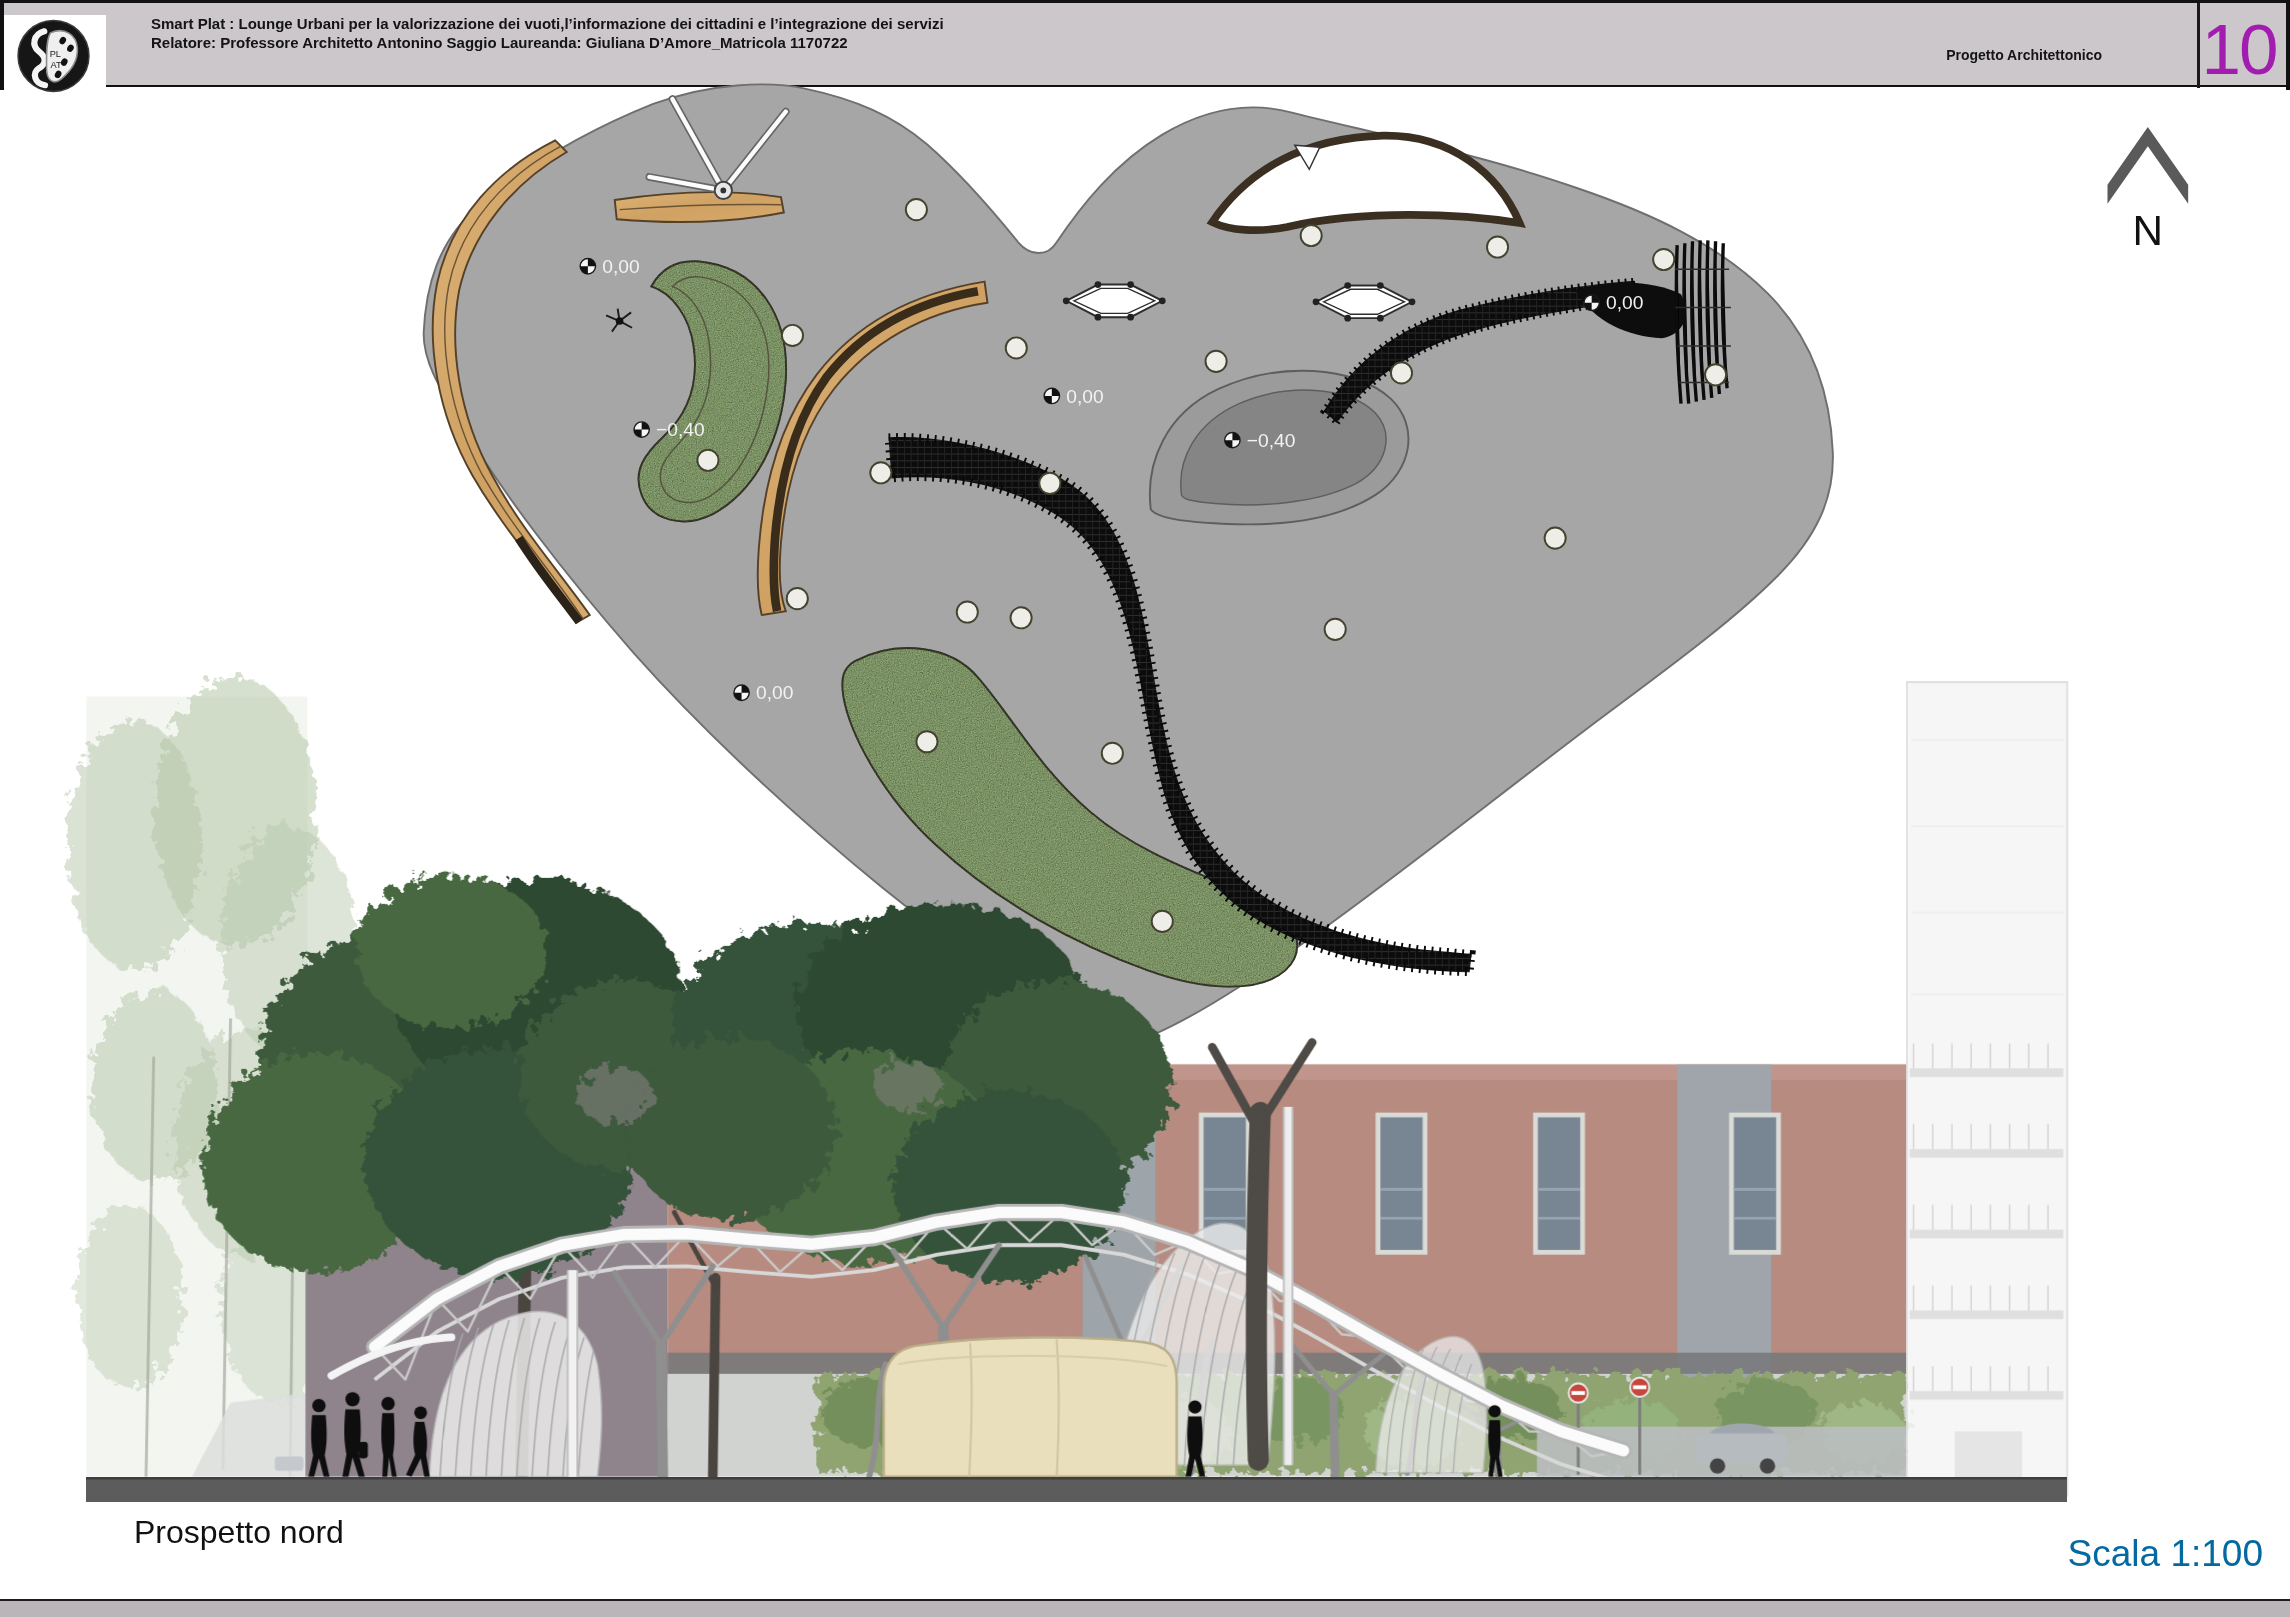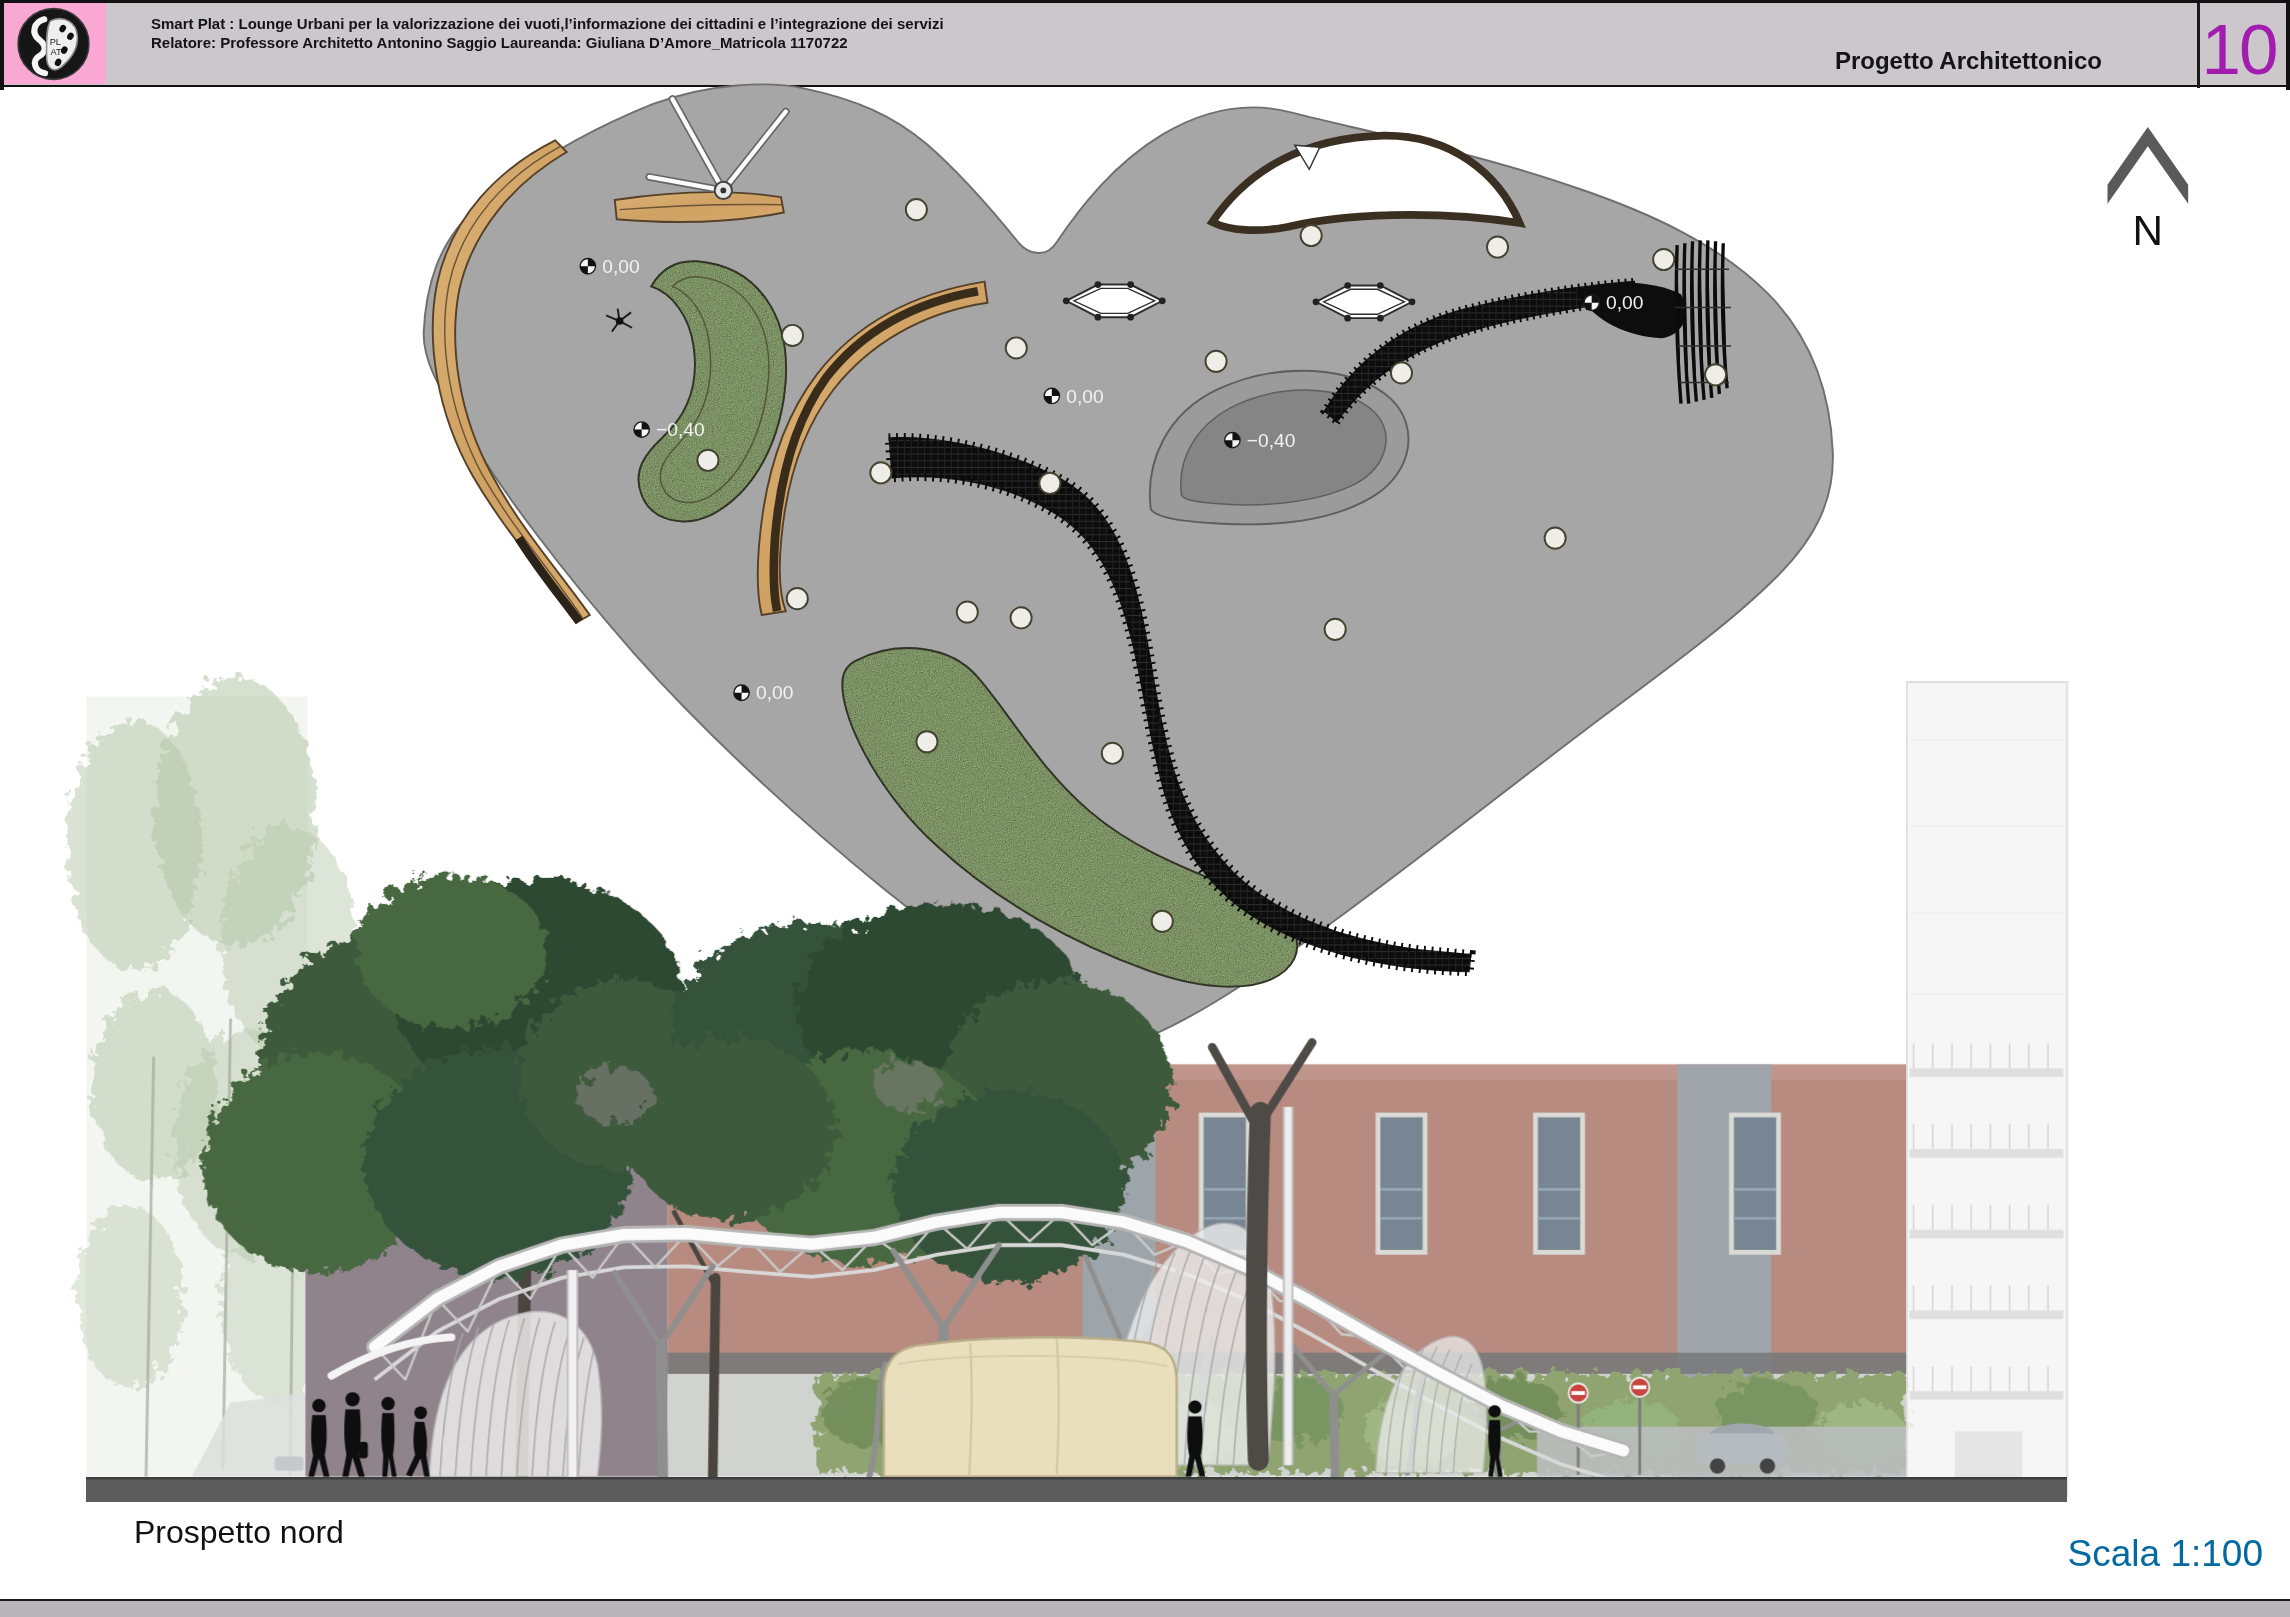--- a/index.html
+++ b/index.html
@@ -4,25 +4,25 @@
 <style>
   html,body{margin:0;padding:0;background:#ffffff;}
   body{font-family:"Liberation Sans",sans-serif;}
   #page{position:relative;width:2290px;height:1618px;background:#ffffff;overflow:hidden;}
 
   
   .header{position:absolute;left:0;top:0;width:2290px;height:87px;background:#cbc7cb;
           border-top:3.8px solid #111;border-bottom:2.9px solid #111;box-sizing:border-box;}
   .header-left-border{position:absolute;left:0;top:0;width:3.8px;height:87px;background:#111;}
   .header-right-border{position:absolute;right:0;top:0;width:3.8px;height:87px;background:#111;}
-  .logo-box{position:absolute;left:3.8px;top:0;width:102px;height:81px;background:#f9a8d4;}
+  .logo-box{position:absolute;left:3.8px;top:12px;width:102px;height:81px;background:#ffffff;}
   .logo-box svg{position:absolute;left:7.7px;top:3.8px;}
   .header-text{position:absolute;left:115px;top:10.6px;color:#141414;font-weight:bold;
                font-size:15px;line-height:19px;letter-spacing:0px;margin-left:36px;}
-  .section-label{position:absolute;right:188px;top:44px;font-weight:bold;font-size:24px;color:#141414;}
+  .section-label{position:absolute;right:188px;top:44px;font-weight:bold;font-size:14px;color:#141414;}
   .header-divider{position:absolute;left:2197px;top:0;width:2.9px;height:85px;background:#1a1a1a;}
   .page-number{position:absolute;right:13.4px;top:5.8px;font-size:71px;font-weight:400;color:#a21caf;
                font-family:"Liberation Sans",sans-serif;letter-spacing:-1.9px;}
 
   
   #art{position:absolute;left:0;top:0;}
   .plan-column{fill:#eeede7;stroke:#43432f;stroke-width:2px;}
   .plan-label{fill:#f2f2f2;font-size:20px;font-family:"Liberation Sans",sans-serif;}
   .north-n{fill:#111;font-size:44px;font-family:"Liberation Sans",sans-serif;}
 

